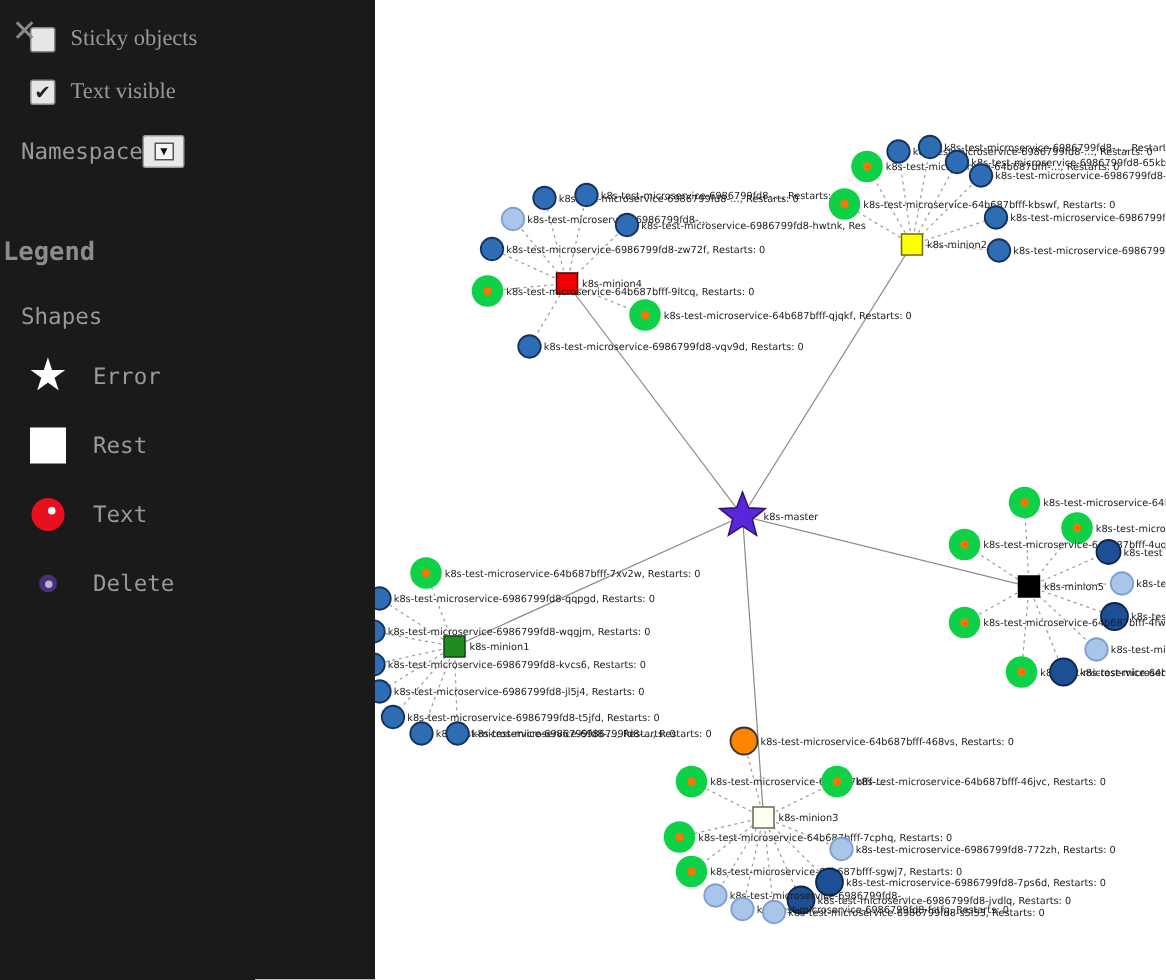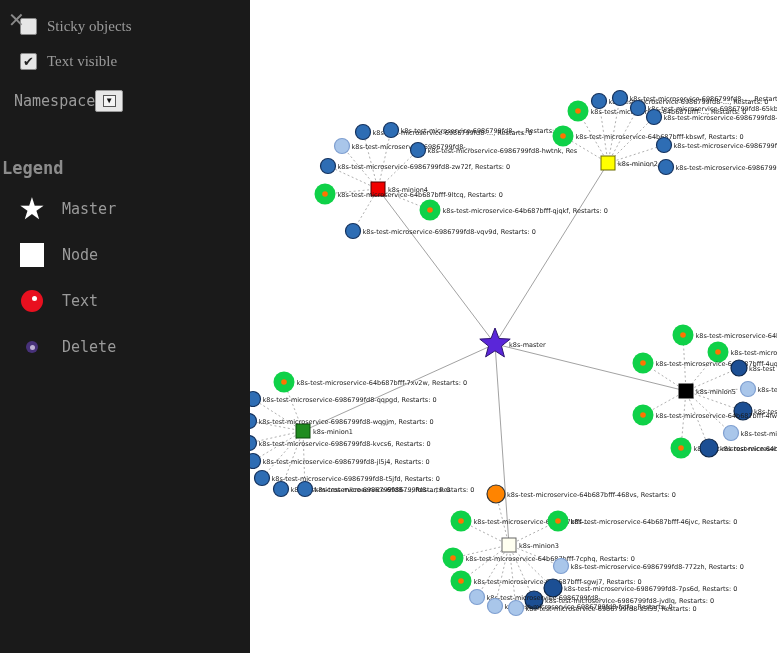--- a/index.html
+++ b/index.html
@@ -64,32 +64,33 @@
   </div>
 
   <div class="ns-row">
     <span>Namespace</span>
     <div class="ns-select">
       <span class="caret">▼</span>
     </div>
   </div>
 
   <div class="legend-title">Legend</div>
+  <div class="section-title">Shapes</div>
 
   <div class="lg-row">
     <span class="icon-slot">
         <span class="lg-star">★</span>
       </span>
-    <span>Master</span>
+    <span>Error</span>
   </div>
   <div class="lg-row">
     <span class="icon-slot">
         <span class="lg-square"></span>
       </span>
-    <span>Node</span>
+    <span>Rest</span>
   </div>
 
 
   <div class="lg-row">
     <span class="icon-slot">
         <span class="anim-error">
           <span class="wdot"></span>
         </span>
       </span>
     <span>Text</span>

